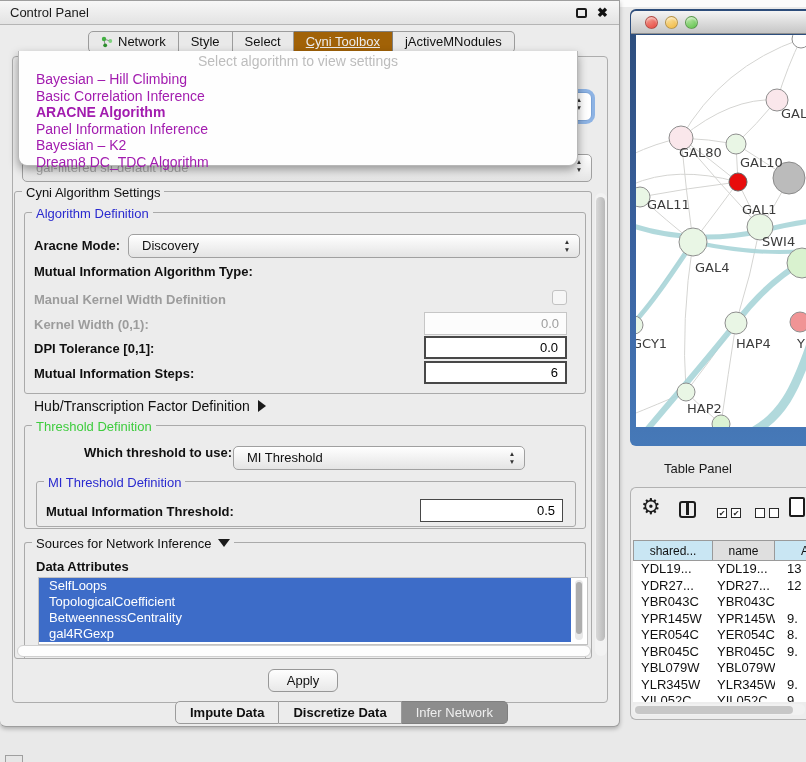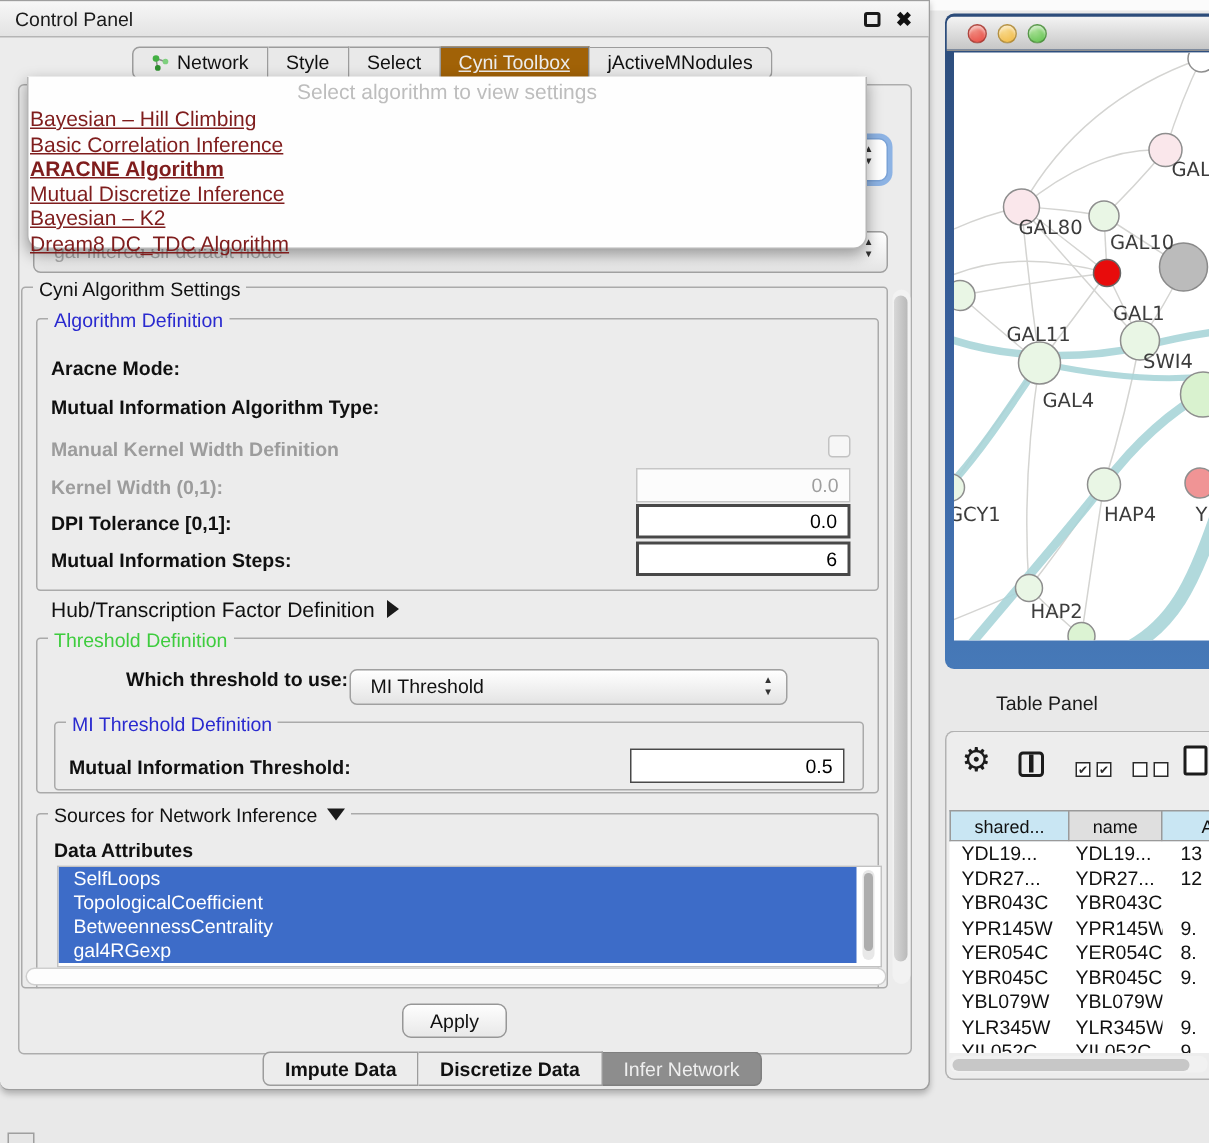--- a/index.html
+++ b/index.html
@@ -42,21 +42,21 @@
         color:#333; text-align:center; letter-spacing:0; }
   .combo-focus { left:22px; top:91px; width:570px; height:29px; border-radius:6px;
         background:#fff; border:1px solid #7AA2D6; box-shadow:0 0 0 3px rgba(110,160,225,.75); z-index:4; }
   .combo-ghost { left:22px; top:153px; width:570px; height:28px; color:#ABABAB; z-index:4; line-height:26px; }
 
   
   .overlay { left:18px; top:50px; width:560px; height:115px; background:#FEFEFE;
         border:1px solid #B7B7B7; border-top:none; border-radius:0 0 9px 9px;
         box-shadow:0 4px 10px rgba(0,0,0,.38); z-index:10; }
   .ov-placeholder { left:0; top:2px; width:100%; text-align:center; font-size:14px; color:#BDBDBD; }
-  .ov-item { left:0; width:100%; height:16.5px; line-height:16.5px; font-size:14px; padding-left:1px; color:#7f1d1d; white-space:nowrap;text-decoration:underline; }
+  .ov-item { left:0; width:100%; height:16.5px; line-height:16.5px; font-size:14px; padding-left:17px; color:#a21caf; white-space:nowrap; }
   .ov-item.bold { font-weight:bold; }
 
   
   .grp { position:absolute; border:1px solid #AAAAAA; border-radius:3px; }
   .grp-title { position:absolute; font-size:13px; background:#ECECEC; padding:0 4px; white-space:nowrap; }
   .blue  { color:#2A2ACF; }
   .green { color:#3ECC3E; }
 
   .lbl { position:absolute; font-size:13px; font-weight:bold; color:#101010; white-space:nowrap; }
   .lbl.dis { color:#9C9C9C; }
@@ -168,35 +168,39 @@
   <div class="abs combo combo-ghost">
     <span>gal-filtered sif default node</span>
     <span class="stepper">▲<br>▼</span>
   </div>
 
   <div class="abs overlay">
     <div class="abs ov-placeholder">Select algorithm to view settings</div>
     <div class="abs ov-item" style="top:20px">Bayesian – Hill Climbing</div>
     <div class="abs ov-item" style="top:36.5px">Basic Correlation Inference</div>
     <div class="abs ov-item bold" style="top:53px">ARACNE Algorithm</div>
-    <div class="abs ov-item" style="top:69.5px">Mutual Discretize Inference</div>
+    <div class="abs ov-item" style="top:69.5px">Panel Information Inference</div>
     <div class="abs ov-item" style="top:86px">Bayesian – K2</div>
     <div class="abs ov-item" style="top:102.5px">Dream8 DC_TDC Algorithm</div>
   </div>
 
   <div class="grp" style="left:14px; top:190px; width:578px; height:468px;"></div>
   <span class="grp-title" style="left:22px; top:184px;">Cyni Algorithm Settings</span>
   <div class="abs vscroll">
       <div class="abs vthumb"></div>
     </div>
 
   <div class="grp" style="left:24px; top:211px; width:562px; height:182px;"></div>
   <span class="grp-title blue" style="left:32px; top:205px;">Algorithm Definition</span>
 
   <span class="lbl" style="left:34px; top:237px;">Aracne Mode:</span>
+  <div class="combo" style="left:128px; top:233px; width:452px;">
+    <span>Discovery</span>
+    <span class="stepper">▲<br>▼</span>
+  </div>
 
   <span class="lbl" style="left:34px; top:263px;">Mutual Information Algorithm Type:</span>
 
   <span class="lbl dis" style="left:34px; top:291px;">Manual Kernel Width Definition</span>
   <span class="chk" style="left:552px; top:289px;"></span>
 
   <span class="lbl dis" style="left:34px; top:316px;">Kernel Width (0,1):</span>
   <input class="inp dis" style="left: 424px; top: 311px; width: 143px;" readonly="" value="0.0">
 
   <span class="lbl" style="left:34px; top:340px;">DPI Tolerance [0,1]:</span>
@@ -305,21 +309,21 @@
         <circle cx="100" cy="288" r="11" fill="#E9F6E5"></circle>
         <circle cx="164" cy="287" r="10" fill="#F09495"></circle>
         <circle cx="50" cy="357" r="9" fill="#E9F6E5"></circle>
         <circle cx="85" cy="389" r="9" fill="#DCF3D3"></circle>
       </g>
     </svg>
     <span class="nlabel" style="left:145px; top:71px;">GAL</span>
     <span class="nlabel" style="left:43px;  top:110px;">GAL80</span>
     <span class="nlabel" style="left:104px; top:120px;">GAL10</span>
     <span class="nlabel" style="left:106px; top:167px;">GAL1</span>
-    <span class="nlabel" style="left:11px;  top:181px;margin-left:24px;">GAL11</span>
+    <span class="nlabel" style="left:11px;  top:162px;">GAL11</span>
     <span class="nlabel" style="left:126px; top:199px;">SWI4</span>
     <span class="nlabel" style="left:59px;  top:225px;">GAL4</span>
     <span class="nlabel" style="left:-4px;  top:301px;">GCY1</span>
     <span class="nlabel" style="left:100px; top:301px;">HAP4</span>
     <span class="nlabel" style="left:161px; top:301px;">Y</span>
     <span class="nlabel" style="left:51px;  top:366px;">HAP2</span>
   </div>
 </div>
 
 <span class="abs tp-title">Table Panel</span>

